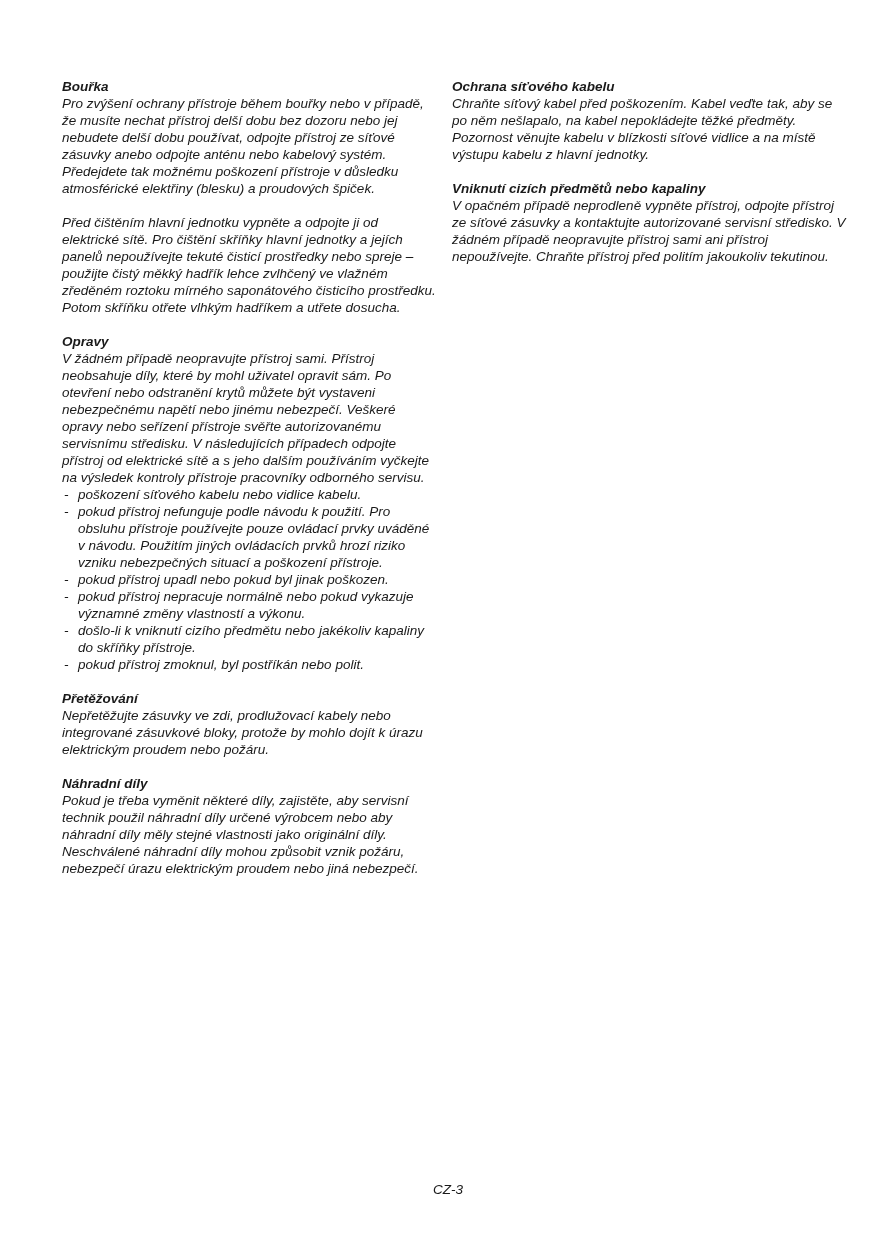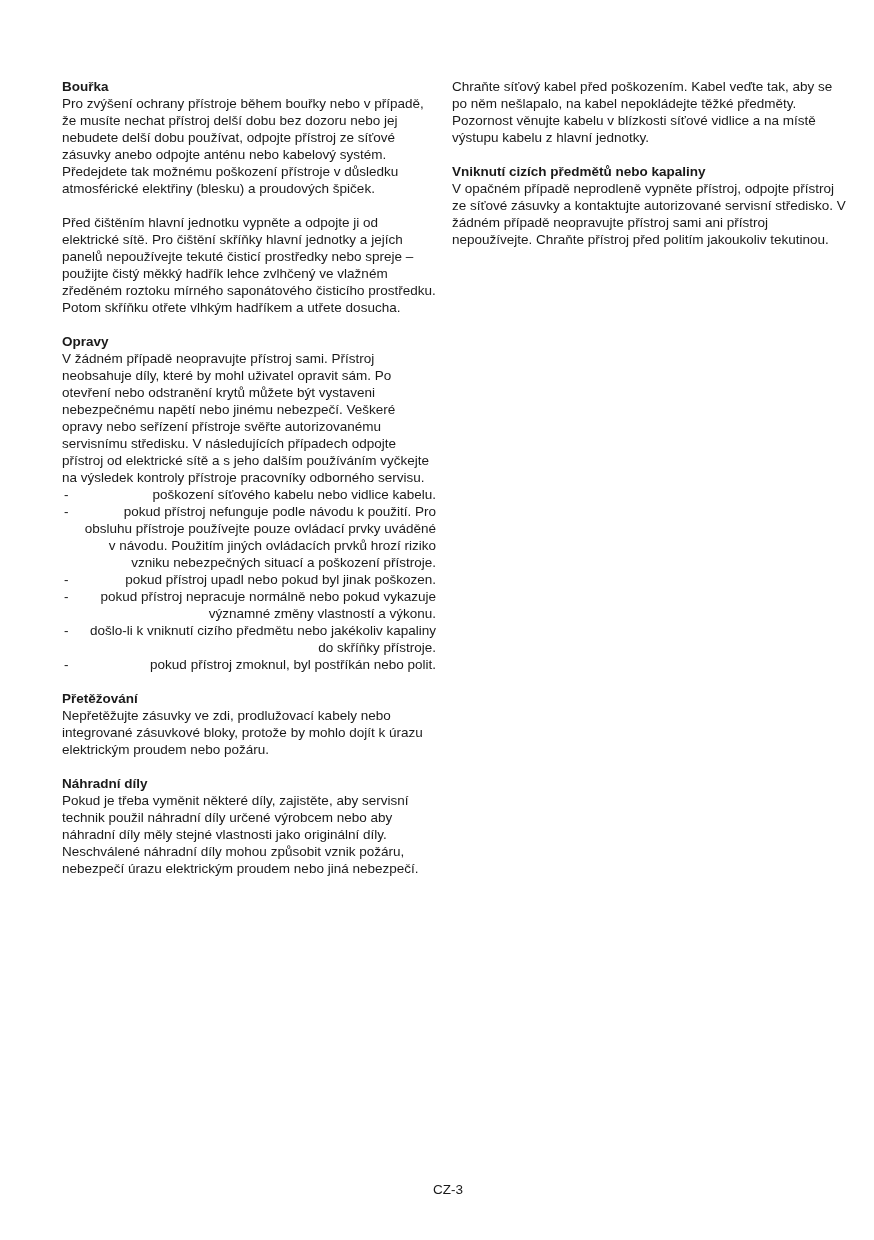--- a/index.html
+++ b/index.html
@@ -8,20 +8,21 @@
     background: #ffffff;
   }
   .page {
     position: relative;
     width: 874px;
     height: 1240px;
     background: #ffffff;
     font-family: "Liberation Sans", sans-serif;
     color: #1a1a1a;
     overflow: hidden;
+    font-style: italic;
   }
   .content {
     position: absolute;
     top: 78px;
     left: 62px;
     display: flex;
   }
   .col {
     font-size: 13.5px;
     line-height: 17px;
@@ -59,21 +60,20 @@
     align-items: flex-start;
   }
   .dash-marker {
     width: 16px;
     flex: 0 0 16px;
     padding-left: 2px;
     box-sizing: border-box;
   }
   .dash-text {
     flex: 1;
-    text-align: right;
   }
   .footer {
     position: absolute;
     left: 0;
     right: 0;
     bottom: 42px;
     text-align: center;
     font-size: 13.5px;
     line-height: 17px;
     margin-left: 22px;
@@ -126,20 +126,21 @@
           <h3 class="sec-heading">Přetěžování</h3>
           <p class="para">Nepřetěžujte zásuvky ve zdi, prodlužovací kabely nebo integrované zásuvkové bloky, protože by mohlo dojít k úrazu elektrickým proudem nebo požáru.</p>
         </section>
         <section class="doc-section">
           <h3 class="sec-heading">Náhradní díly</h3>
           <p class="para">Pokud je třeba vyměnit některé díly, zajistěte, aby servisní technik použil náhradní díly určené výrobcem nebo aby náhradní díly měly stejné vlastnosti jako originální díly. Neschválené náhradní díly mohou způsobit vznik požáru, nebezpečí úrazu elektrickým proudem nebo jiná nebezpečí.</p>
         </section>
       </div>
     <div class="col col-right">
         <section class="doc-section">
+          <h3 class="sec-heading">Ochrana síťového kabelu</h3>
           <p class="para">Chraňte síťový kabel před poškozením. Kabel veďte tak, aby se po něm nešlapalo, na kabel nepokládejte těžké předměty. Pozornost věnujte kabelu v blízkosti síťové vidlice a na místě výstupu kabelu z hlavní jednotky.</p>
         </section>
         <section class="doc-section">
           <h3 class="sec-heading">Vniknutí cizích předmětů nebo kapaliny</h3>
           <p class="para">V opačném případě neprodleně vypněte přístroj, odpojte přístroj ze síťové zásuvky a kontaktujte autorizované servisní středisko. V žádném případě neopravujte přístroj sami ani přístroj nepoužívejte. Chraňte přístroj před politím jakoukoliv tekutinou.</p>
         </section>
       </div>
   </div>
   <div class="footer">CZ-3</div>
 </div>

